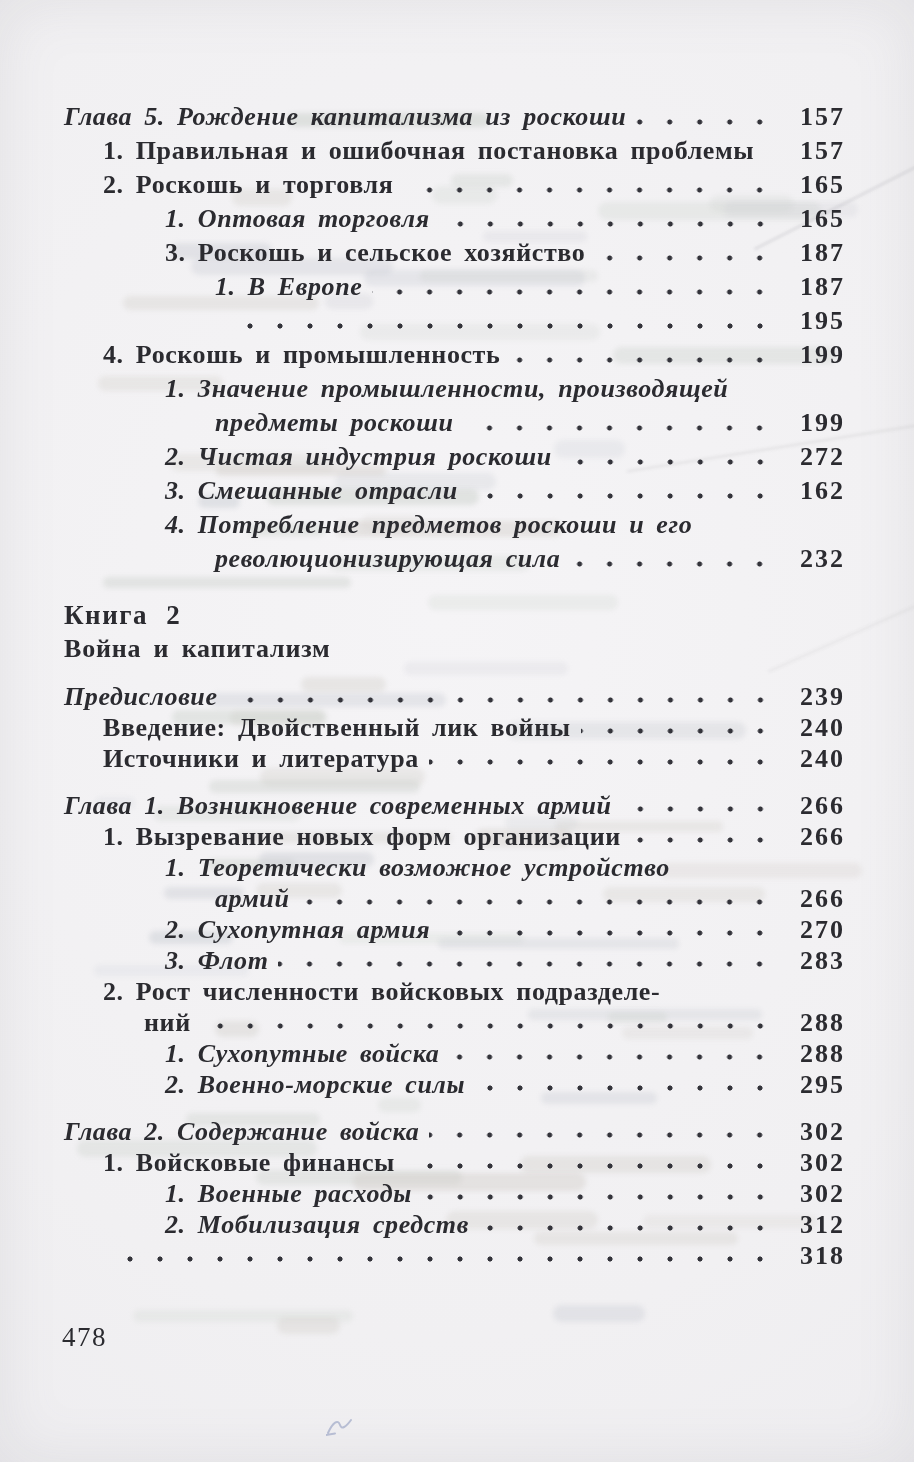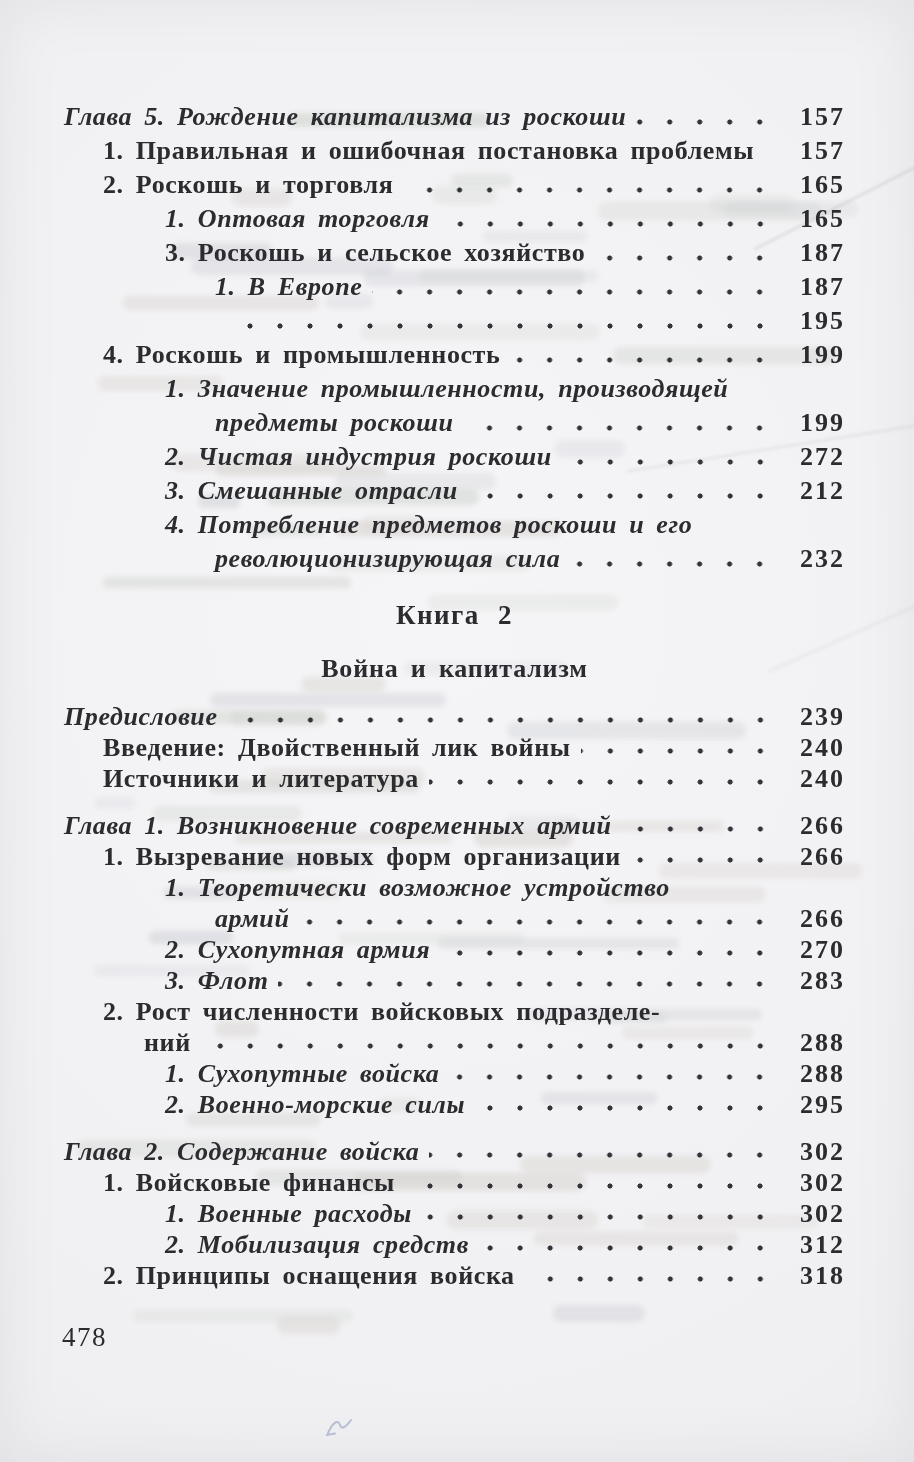--- a/index.html
+++ b/index.html
@@ -37,23 +37,23 @@
   .gap-before{margin-top:16px;}
   .entry-text{flex:0 0 auto;}
   .leader{flex:1 1 0;min-width:0;align-self:stretch;margin:0 14px 0 10px;}
   .leader.dots{
     background-image:radial-gradient(circle,#33333a 2.2px,rgba(0,0,0,0) 2.9px);
     background-size:30px 8px;background-repeat:repeat-x;
     background-position:right bottom 8px;
   }
   .entry-page{flex:0 0 auto;min-width:56px;text-align:right;letter-spacing:2px;font-style:normal;}
 
-  .book-heading{margin-top:22px;text-align:center;}
+  .book-heading{margin-top:22px;text-align:left;}
   .book-title{font-size:27px;line-height:34px;letter-spacing:1.5px;word-spacing:10px;}
-  .book-subtitle{margin-top:20px;margin-bottom:15px;font-size:26px;line-height:34px;letter-spacing:.8px;word-spacing:5px;}
+  .book-subtitle{margin-top:0;margin-bottom:15px;font-size:26px;line-height:34px;letter-spacing:.8px;word-spacing:5px;}
 
   .folio{position:absolute;z-index:2;left:62px;top:1322px;font-size:27px;letter-spacing:1.5px;}
   .pen-mark{position:absolute;z-index:2;left:326px;top:1416px;opacity:.55;}
 </style>
 </head>
 <body>
 
 <div class="page">
   <div class="bleed-layer" id="bleed">
       <span style="left: 259.919px; top: 768.173px; width: 165.382px; height: 17.9096px; background: rgba(209, 205, 200, 0.32);"></span>
@@ -182,21 +182,21 @@
           <span class="entry-page">199</span>
         </div>
         <div class="toc-row indent-2 italic">
           <span class="entry-text">2. Чистая индустрия роскоши</span>
           <span class="leader dots"></span>
           <span class="entry-page">272</span>
         </div>
         <div class="toc-row indent-2 italic">
           <span class="entry-text">3. Смешанные отрасли</span>
           <span class="leader dots"></span>
-          <span class="entry-page">212</span>
+          <span class="entry-page">162</span>
         </div>
         <div class="toc-row indent-2 italic">
           <span class="entry-text">4. Потребление предметов роскоши и его</span>
           <span class="leader"></span>
         </div>
         <div class="toc-row indent-3 italic">
           <span class="entry-text">революционизирующая сила</span>
           <span class="leader dots"></span>
           <span class="entry-page">232</span>
         </div>
@@ -285,21 +285,20 @@
           <span class="entry-text">1. Военные расходы</span>
           <span class="leader dots"></span>
           <span class="entry-page">302</span>
         </div>
         <div class="toc-row indent-2 italic">
           <span class="entry-text">2. Мобилизация средств</span>
           <span class="leader dots"></span>
           <span class="entry-page">312</span>
         </div>
         <div class="toc-row indent-1">
-          <span class="entry-text">2. Принципы оснащения войска</span>
           <span class="leader dots"></span>
           <span class="entry-page">318</span>
         </div>
       </div>
   </main>
 
   <div class="folio">478</div>
 
   <svg class="pen-mark" width="28" height="22" viewBox="0 0 28 22">
     <path d="M2,17 C7,6 12,3 14,9 C15.5,14 20,11 25,4 M0,19 L9,17.5" fill="none" stroke="#8b97bd" stroke-width="2" stroke-linecap="round"></path>

